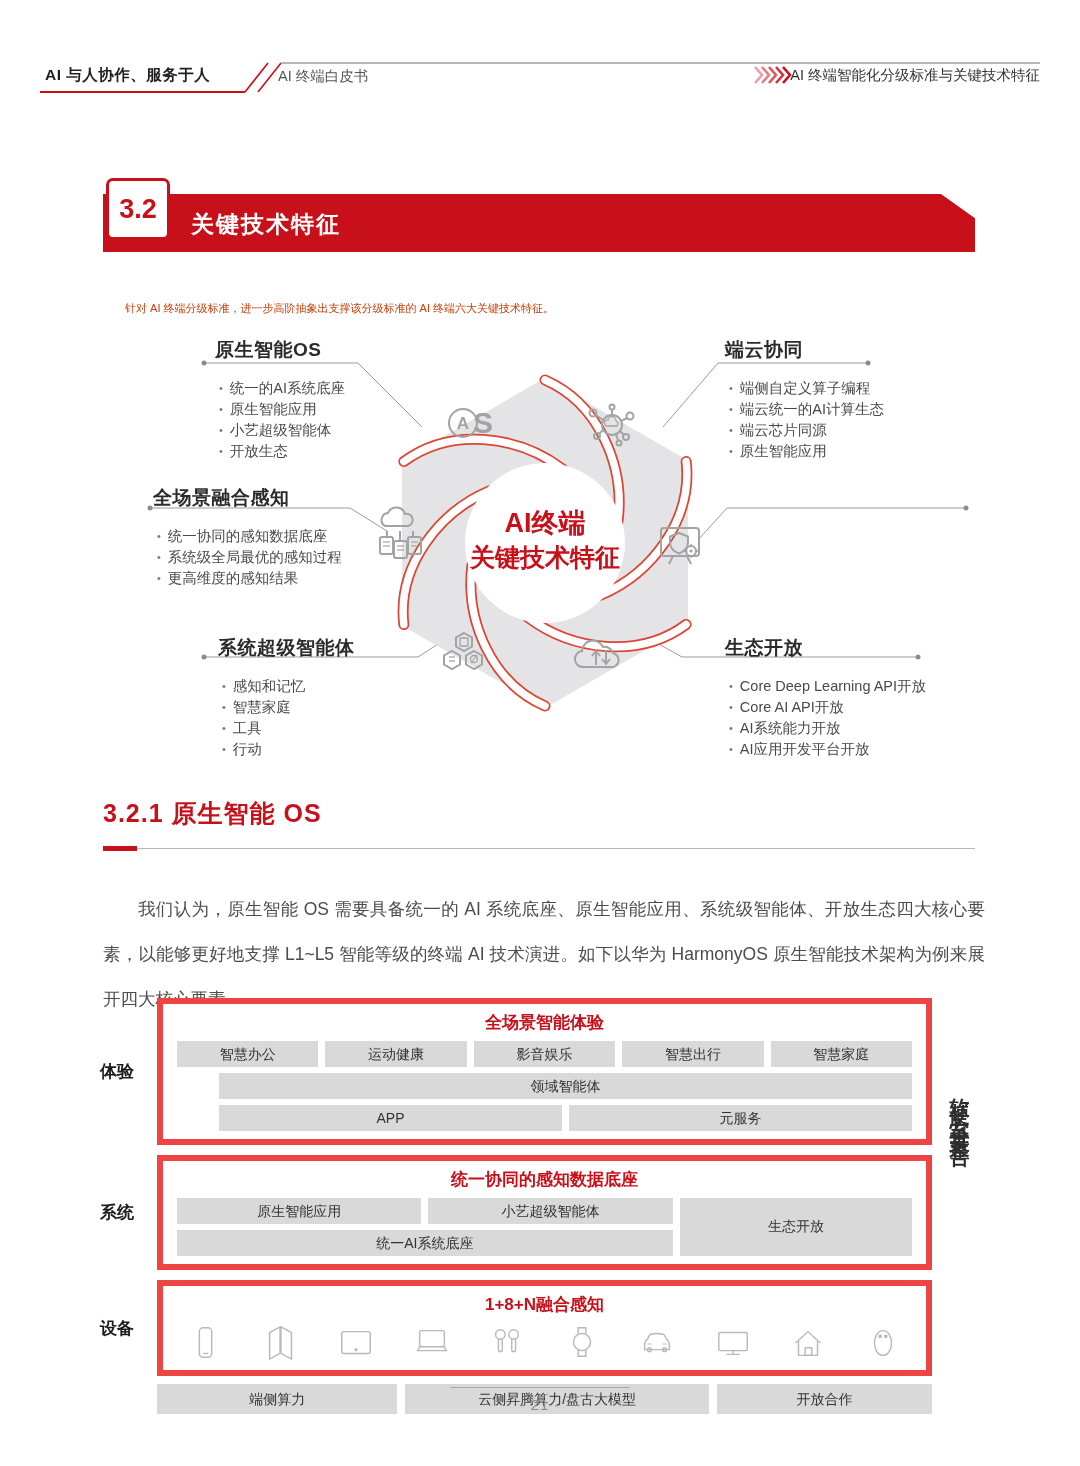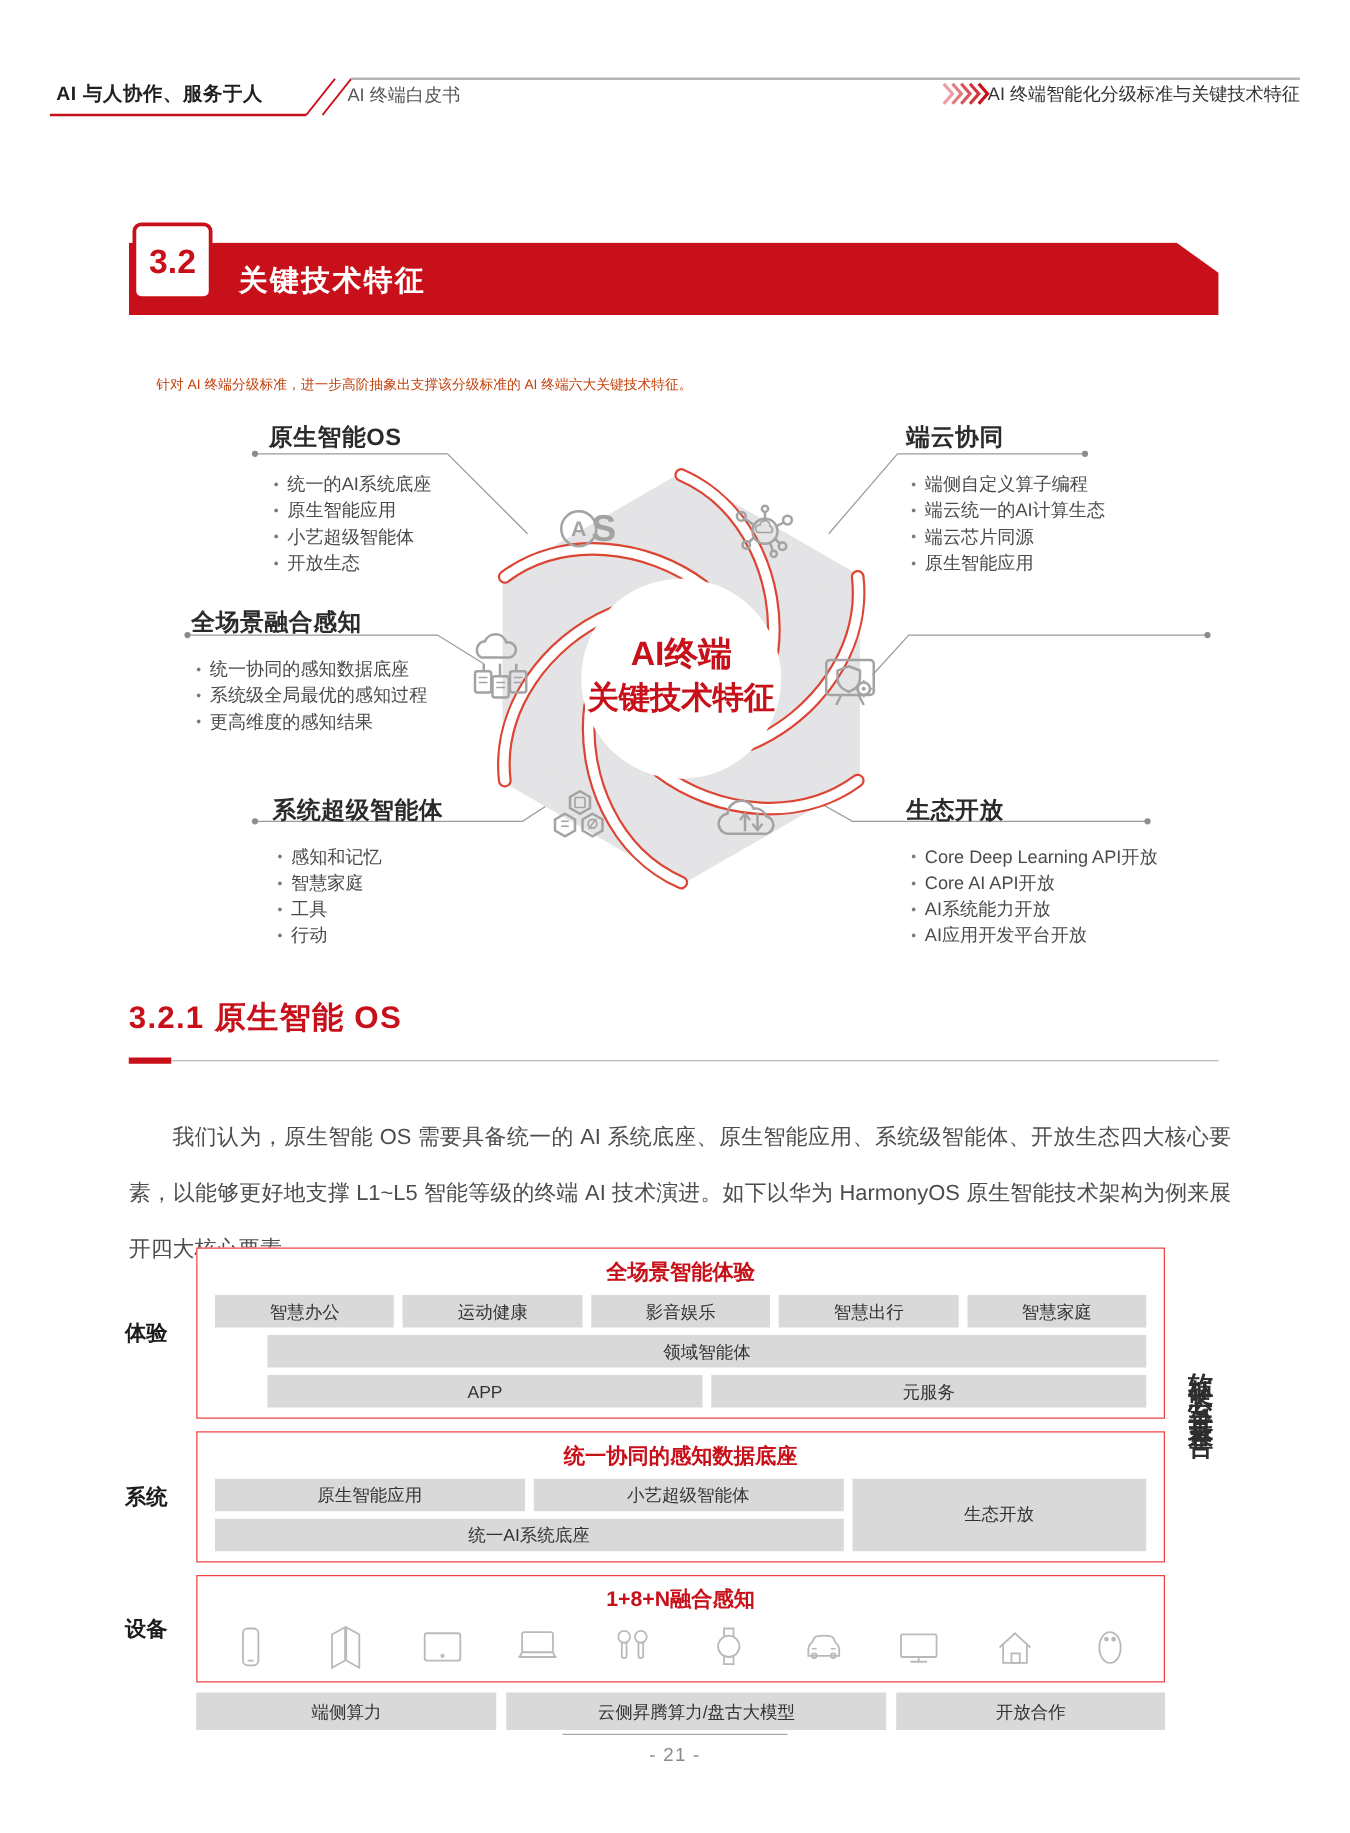--- a/index.html
+++ b/index.html
@@ -42,21 +42,21 @@
   .sub-rule .red{width:34px;height:5px;background:#c8101a;}
   .sub-rule .gray{flex:1;height:1px;background:#b9b9b9;}
   .sub-body{position:absolute;left:103px;top:869px;width:882px;font-size:17.5px;line-height:45px;color:#4c4c4c;
             text-indent:2em;text-align:justify;}
 
   
   .arch{position:absolute;left:100px;top:998px;width:880px;}
   .arch-row{display:flex;align-items:stretch;}
   .arch-row + .arch-row{margin-top:10px;}
   .arch-label{width:57px;display:flex;align-items:center;font-size:17px;font-weight:bold;color:#1c1c1c;}
-  .arch-box{width:775px;border:1px solid #ef4444;background:#fff;box-sizing:border-box;padding:5px 14px 8px;}
+  .arch-box{width:775px;border:6px solid #ef4444;background:#fff;box-sizing:border-box;padding:5px 14px 8px;}
   .arch-title{text-align:center;font-size:17px;font-weight:bold;color:#c8101a;line-height:24px;margin:2px 0 6px;}
   .cellrow{display:flex;gap:7px;}
   .cellrow + .cellrow{margin-top:6px;padding-left:42px;}
   .cell{background:#d9d9d9;color:#333;font-size:14px;height:26px;line-height:26px;text-align:center;flex:1;}
   .sys-grid{display:grid;grid-template-columns:1fr 1fr .95fr;grid-template-rows:26px 26px;gap:6px 7px;}
   .sys-a{grid-area:1/1/2/2;} .sys-b{grid-area:1/2/2/3;}
   .sys-eco{grid-area:1/3/3/4;height:auto;display:flex;align-items:center;justify-content:center;line-height:normal;}
   .sys-base{grid-area:2/1/3/3;}
   .dev-icons{display:flex;justify-content:space-between;align-items:center;padding:1px 10px 0;}
   .dev-icons svg{display:block;}

